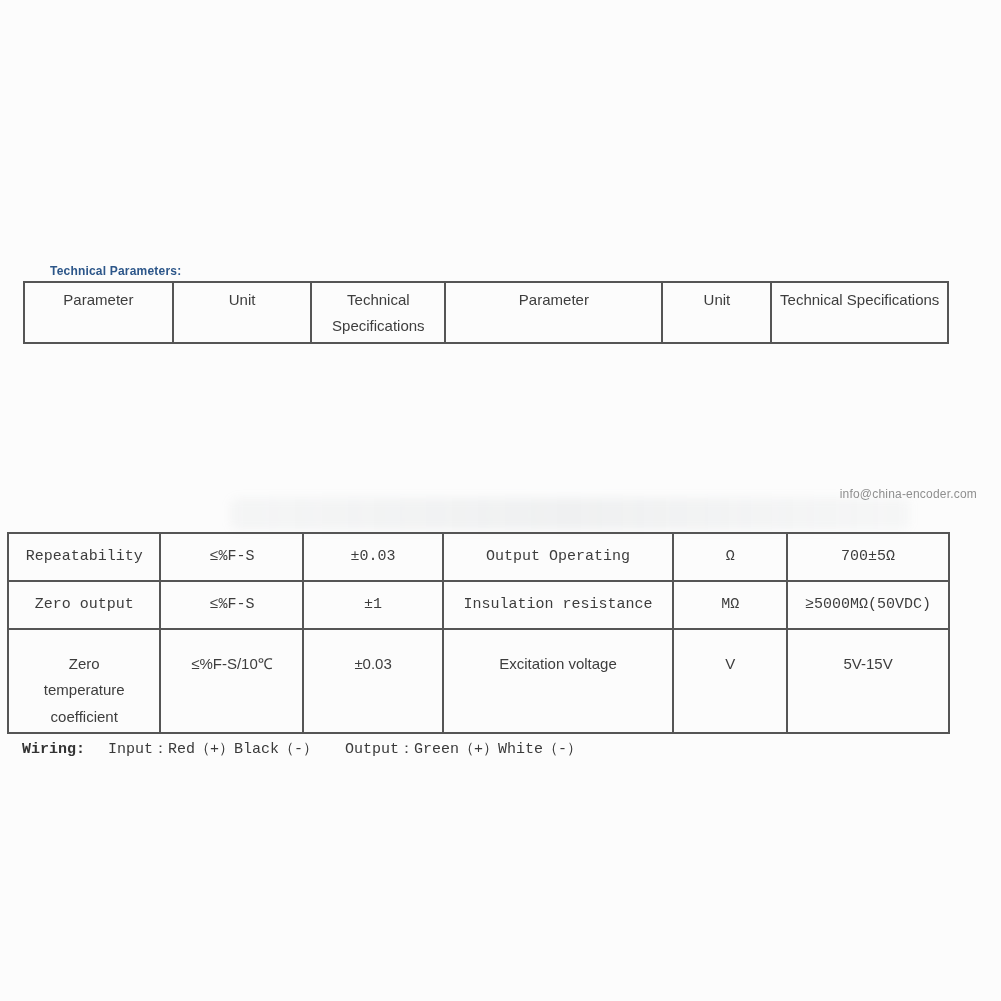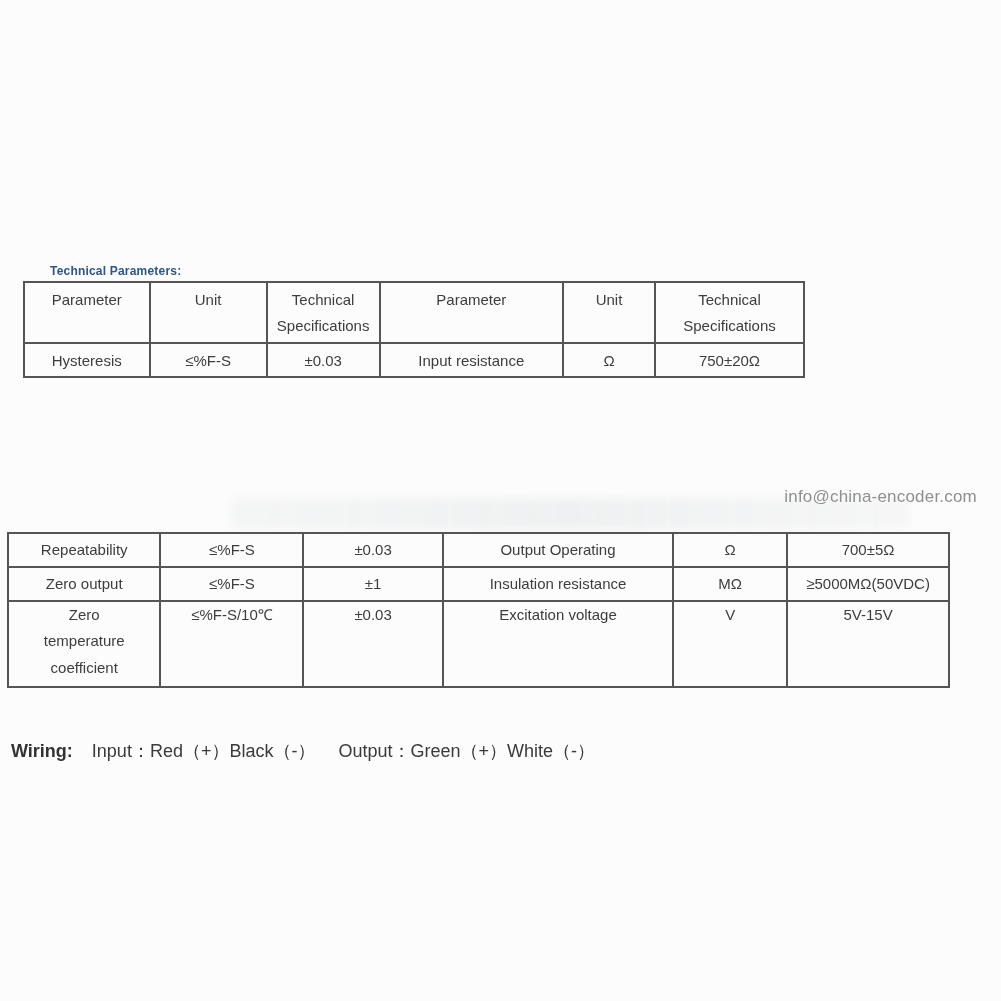--- a/index.html
+++ b/index.html
@@ -24,34 +24,34 @@
     table-layout:fixed;
     font-size:15px;color:#3d3d3d;
   }
   table.spec td{
     border:2px solid #555;
     text-align:center;
     padding:4px 4px 2px 4px;
     line-height:1.75;
     overflow:hidden;
   }
-  #table1{left:23px;top:281px;width:782px;}
+  #table1{left:23px;top:281px;width:926px;}
   #table1 tr.hdr td, #table1 tr.tall td{vertical-align:top;}
   #table1 td.vmid{vertical-align:middle;line-height:1.3;}
   #table2{left:7px;top:532px;width:943px;}
-  #table2 tr.short td{vertical-align:middle;padding:7px 4px;line-height:1.2;}
-  #table2 tr.tall td{vertical-align:top;padding-top:0;}
+  #table2 tr.short td{vertical-align:middle;padding:14px 4px;line-height:1.2;font-family:Liberation Mono, monospace;}
+  #table2 tr.tall td{vertical-align:top;padding-top:21px;}
   .narrow-wrap{display:block;max-width:108px;margin:0 auto;}
   .email{
     position:absolute;right:24px;top:487px;
-    font-size:17px;color:#8f8f8f;letter-spacing:0.2px;
+    font-size:12px;color:#8f8f8f;letter-spacing:0.2px;
   }
   .wiring{
-    position:absolute;left:11px;top:739px;
-    font-size:18px;color:#3a3a3a;
+    position:absolute;left:22px;top:739px;
+    font-size:15px;color:#3a3a3a;font-family:Liberation Mono, monospace;
   }
   .wiring .w-label{font-weight:700;margin-right:14px;color:#333;}
   .wiring .w-seg{margin-right:18px;}
   .watermark{
     position:absolute;left:230px;top:498px;width:680px;height:32px;
     background:linear-gradient(90deg,rgba(150,160,165,0.07),rgba(150,160,165,0.12),rgba(150,160,165,0.06));
     filter:blur(5px);border-radius:8px;
   }
 </style>
 </head>
@@ -72,28 +72,20 @@
           <col style="width:19.1%">
       </colgroup>
       <tbody>
           <tr class="hdr" style="height:56px">
         <td>Parameter</td>
         <td>Unit</td>
         <td>Technical Specifications</td>
         <td>Parameter</td>
         <td>Unit</td>
         <td>Technical Specifications</td>
-      </tr>
-      <tr style="height:31px">
-        <td>Hysteresis</td>
-        <td>≤%F-S</td>
-        <td>±0.03</td>
-        <td>Input resistance</td>
-        <td>Ω</td>
-        <td>750±20Ω</td>
       </tr>
     </tbody>
       </table>
 
     <div class="email">info@china-encoder.com</div>
 
     <div class="watermark"></div>
 
     <table class="spec" id="table2">
       <colgroup>

